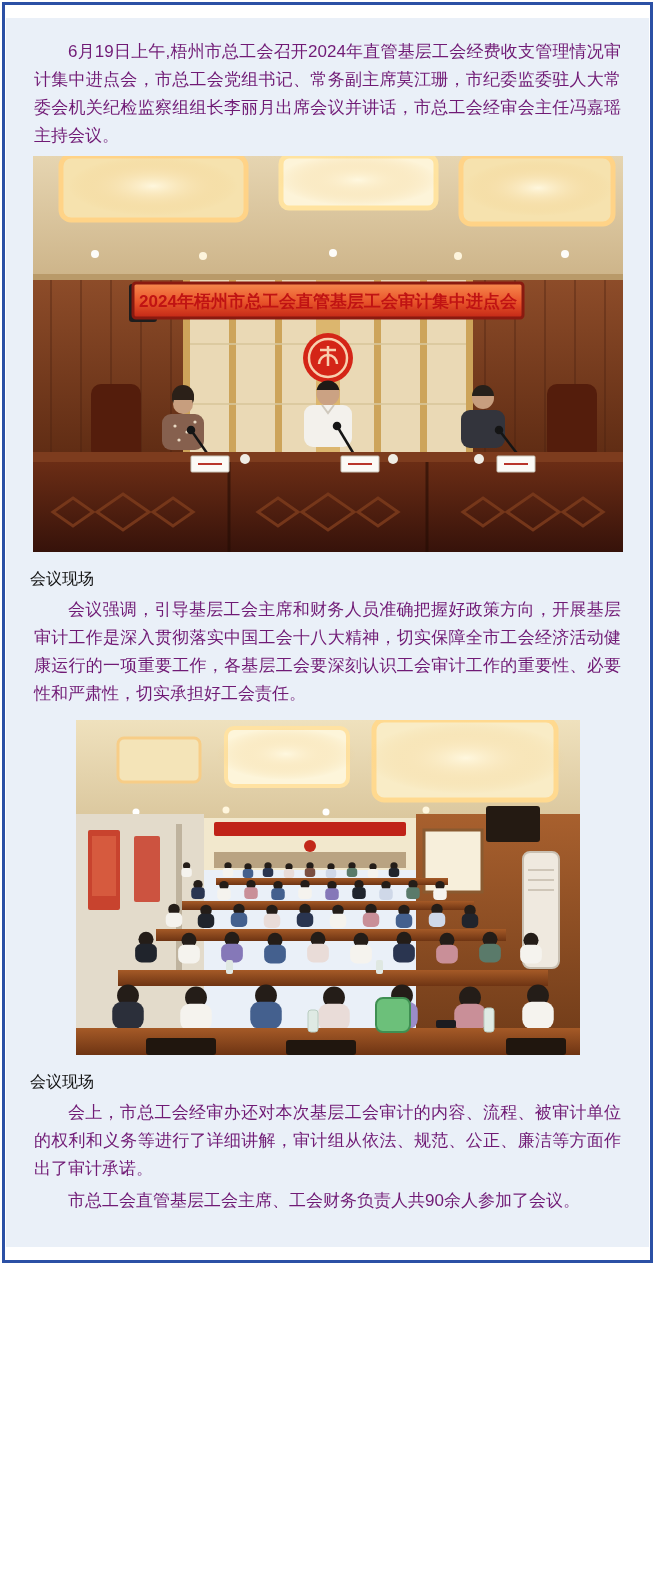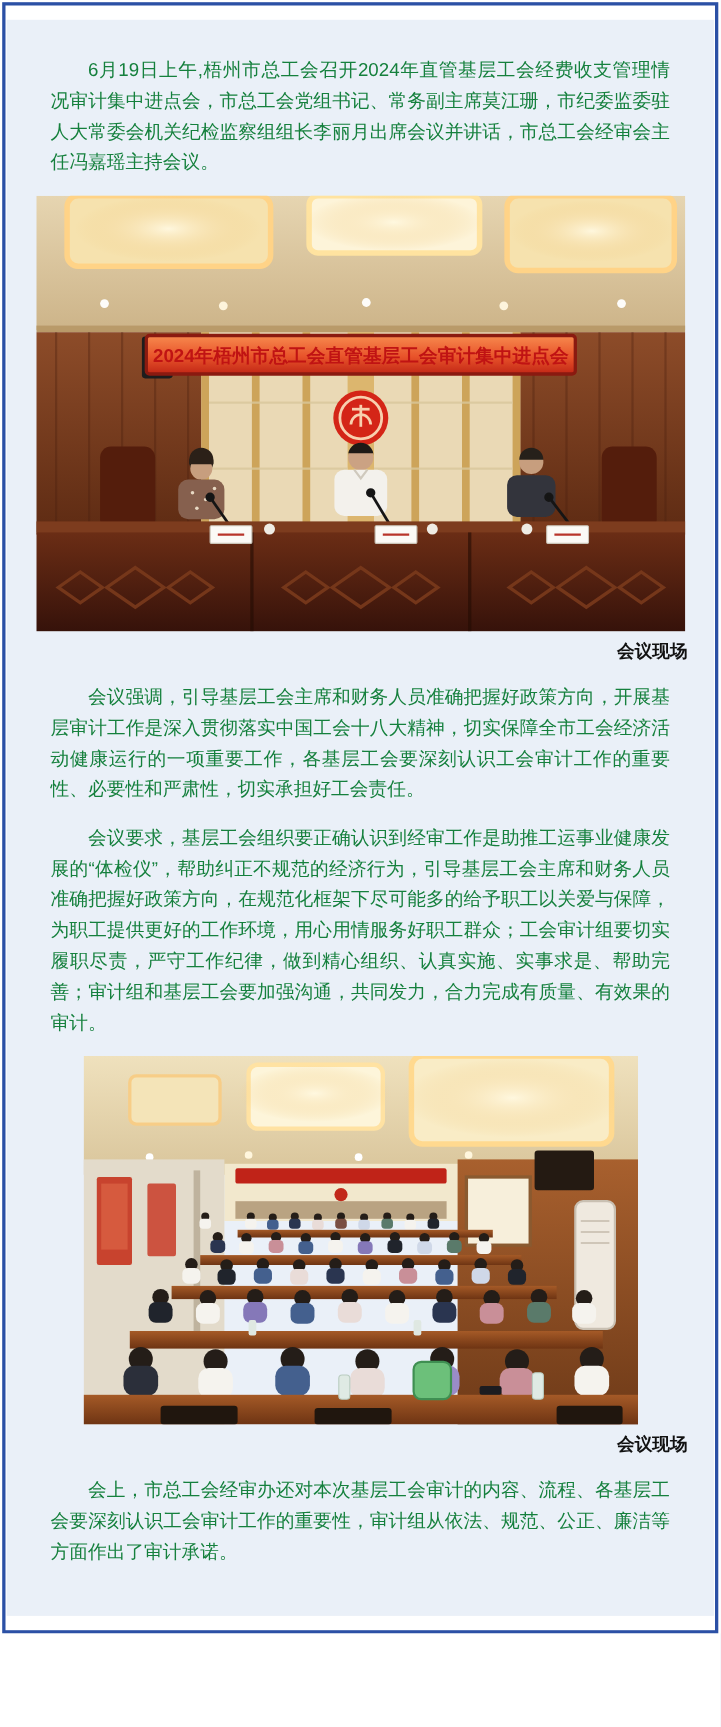--- a/index.html
+++ b/index.html
@@ -12,39 +12,39 @@
     margin:2px 2px 0 2px;
     border:3px solid #2b50a5;
     background:#ffffff;
     padding:13px 1px;
   }
   .article-inner{
     background:#eaf0f8;
     padding:16px 24px 28px 24px;
   }
   .para{
-    margin:16px;
+    margin:4px;
     font-size:17px;
     line-height:28px;
-    color:#15803d;
+    color:#701a75;
     text-align:justify;
     text-indent:2em;
     word-break:break-all;
   }
   .photo-figure{
-    margin:6px auto 0 auto;
+    margin:6px auto 16px auto;
     display:block;
     line-height:0;
   }
   .photo-figure svg{display:block;}
   .photo-caption{
     font-size:16px;
-    font-weight:700;
+    font-weight:400;
     color:#111111;
-    text-align:right;
+    text-align:left;
     line-height:22px;
     margin:8px 0 6px 0;
   }
   .banner-text{
     font-family:"Liberation Sans","DejaVu Sans",sans-serif;
     font-weight:700;
   }
 </style>
 </head>
 <body>
@@ -201,21 +201,20 @@
           <line x1="471" y1="308" x2="495" y2="308"></line>
         </g>
         <circle cx="212" cy="303" r="5" fill="#efece4"></circle>
         <circle cx="360" cy="303" r="5" fill="#efece4"></circle>
         <circle cx="446" cy="303" r="5" fill="#efece4"></circle>
       </svg>
     </figure>
     <div class="photo-caption">会议现场</div>
 
     <p class="para">会议强调，引导基层工会主席和财务人员准确把握好政策方向，开展基层审计工作是深入贯彻落实中国工会十八大精神，切实保障全市工会经济活动健康运行的一项重要工作，各基层工会要深刻认识工会审计工作的重要性、必要性和严肃性，切实承担好工会责任。</p>
-    <p class="para">会议要求，基层工会组织要正确认识到经审工作是助推工运事业健康发展的“体检仪”，帮助纠正不规范的经济行为，引导基层工会主席和财务人员准确把握好政策方向，在规范化框架下尽可能多的给予职工以关爱与保障，为职工提供更好的工作环境，用心用情服务好职工群众；工会审计组要切实履职尽责，严守工作纪律，做到精心组织、认真实施、实事求是、帮助完善；审计组和基层工会要加强沟通，共同发力，合力完成有质量、有效果的审计。</p>
 
     <figure class="photo-figure" style="width:504px;margin-top:12px;">
       <svg width="504" height="335" viewBox="0 0 504 335">
         <defs>
           <linearGradient id="p2ceil" x1="0" y1="0" x2="0" y2="1">
             <stop offset="0" stop-color="#efe1bd"></stop>
               <stop offset="1" stop-color="#d9c59b"></stop>
           </linearGradient>
           <linearGradient id="p2wood" x1="0" y1="0" x2="0" y2="1">
             <stop offset="0" stop-color="#a8602e"></stop>
@@ -340,16 +339,17 @@
         <rect x="360" y="300" width="20" height="8" rx="2" fill="#1c1c20"></rect>
         <g fill="#20160e">
           <rect x="70" y="318" width="70" height="17" rx="3"></rect>
           <rect x="210" y="320" width="70" height="15" rx="3"></rect>
           <rect x="430" y="318" width="60" height="17" rx="3"></rect>
         </g>
       </svg>
     </figure>
     <div class="photo-caption">会议现场</div>
 
-    <p class="para">会上，市总工会经审办还对本次基层工会审计的内容、流程、各基层工会要深刻认识工会审计工作的重要性，审计组从依法、规范、公正、廉洁等方面作出了审计承诺。</p>
+    <p class="para">会上，市总工会经审办还对本次基层工会审计的内容、流程、被审计单位的权利和义务等进行了详细讲解，审计组从依法、规范、公正、廉洁等方面作出了审计承诺。</p>
+    <p class="para">市总工会直管基层工会主席、工会财务负责人共90余人参加了会议。</p>
 
   </div>
 </div>
 
 </body></html>

